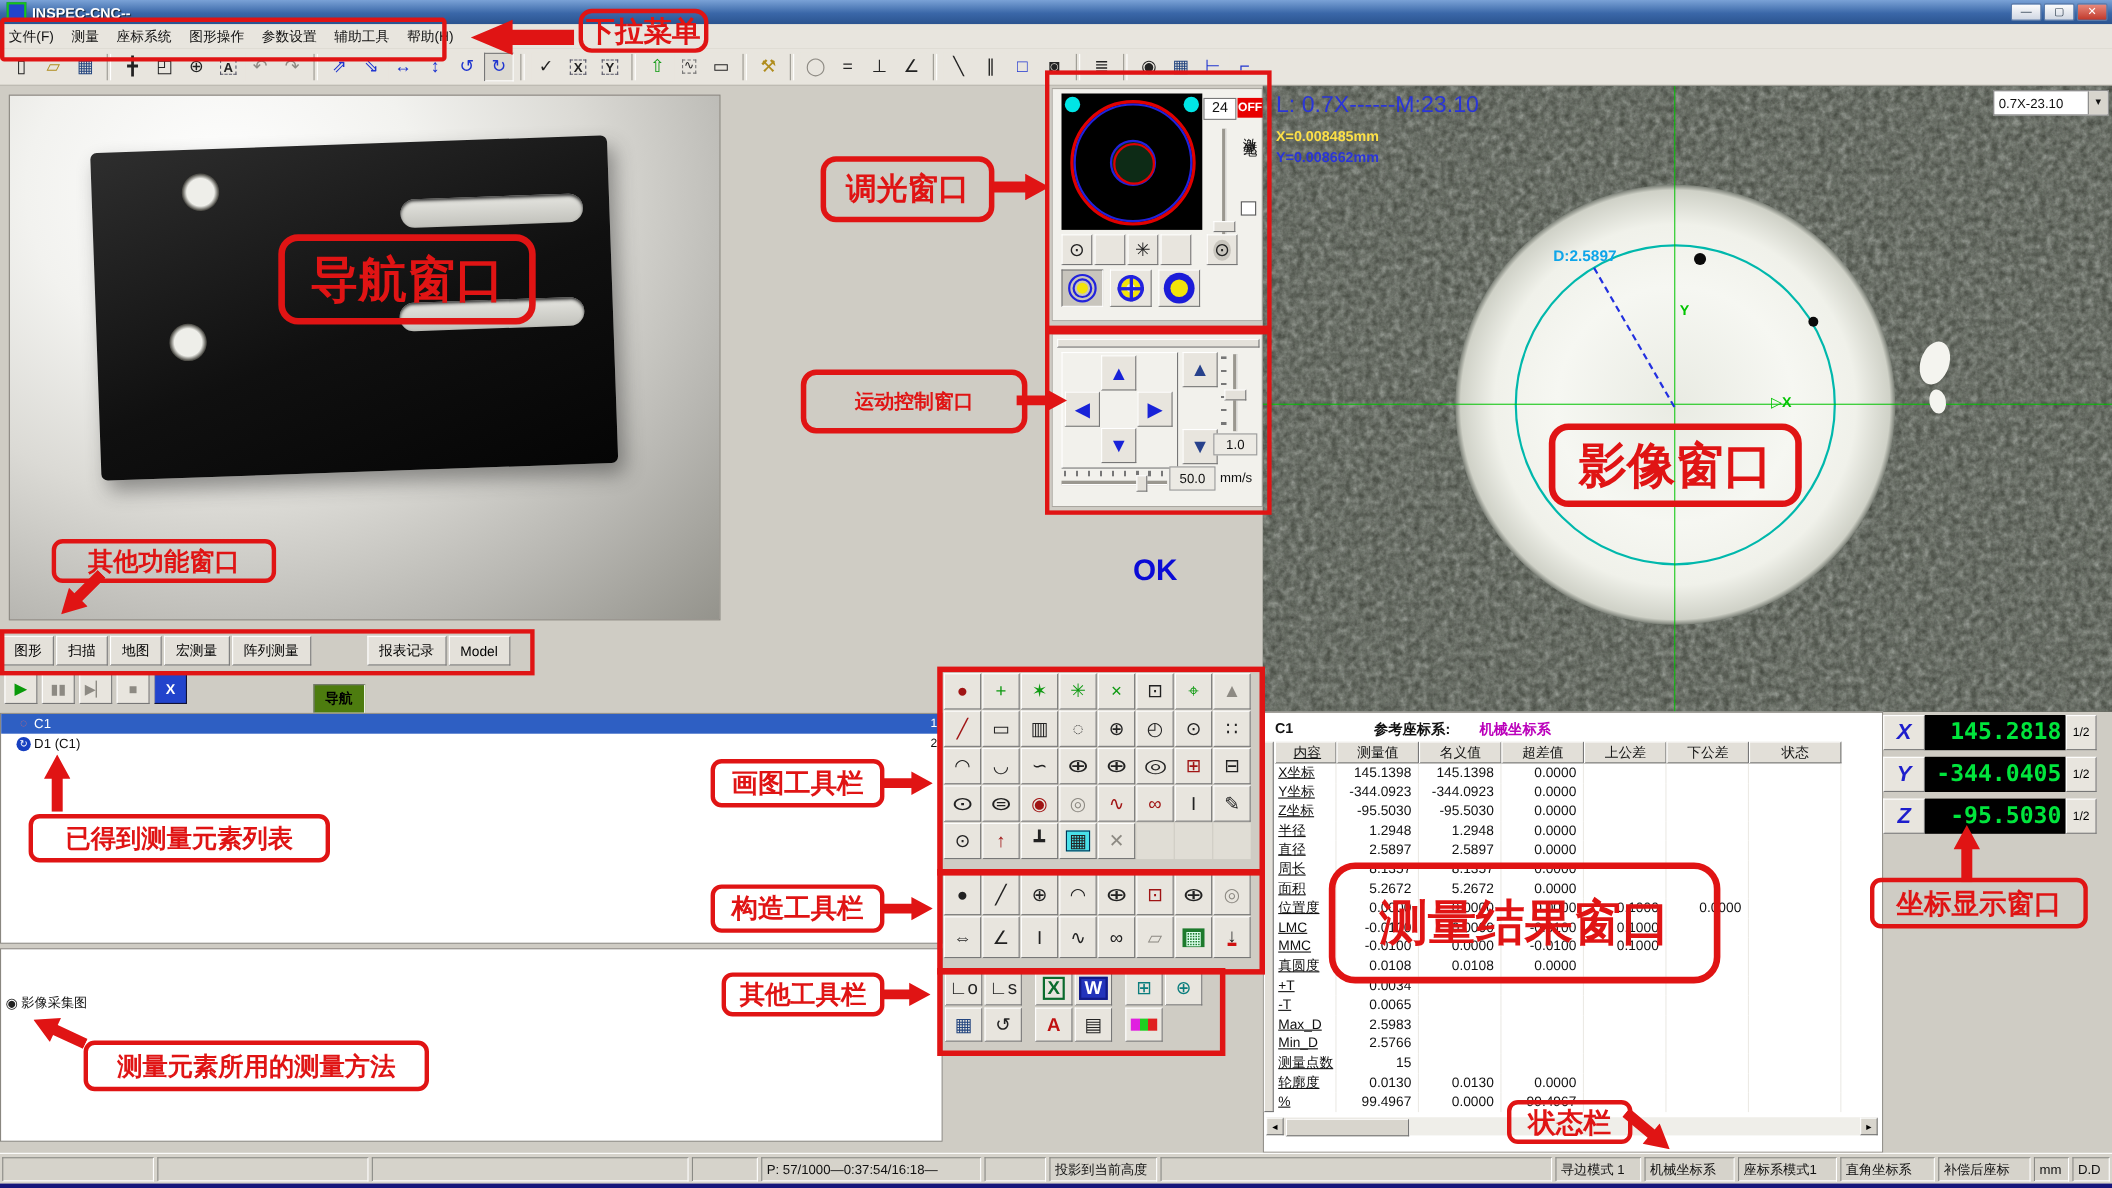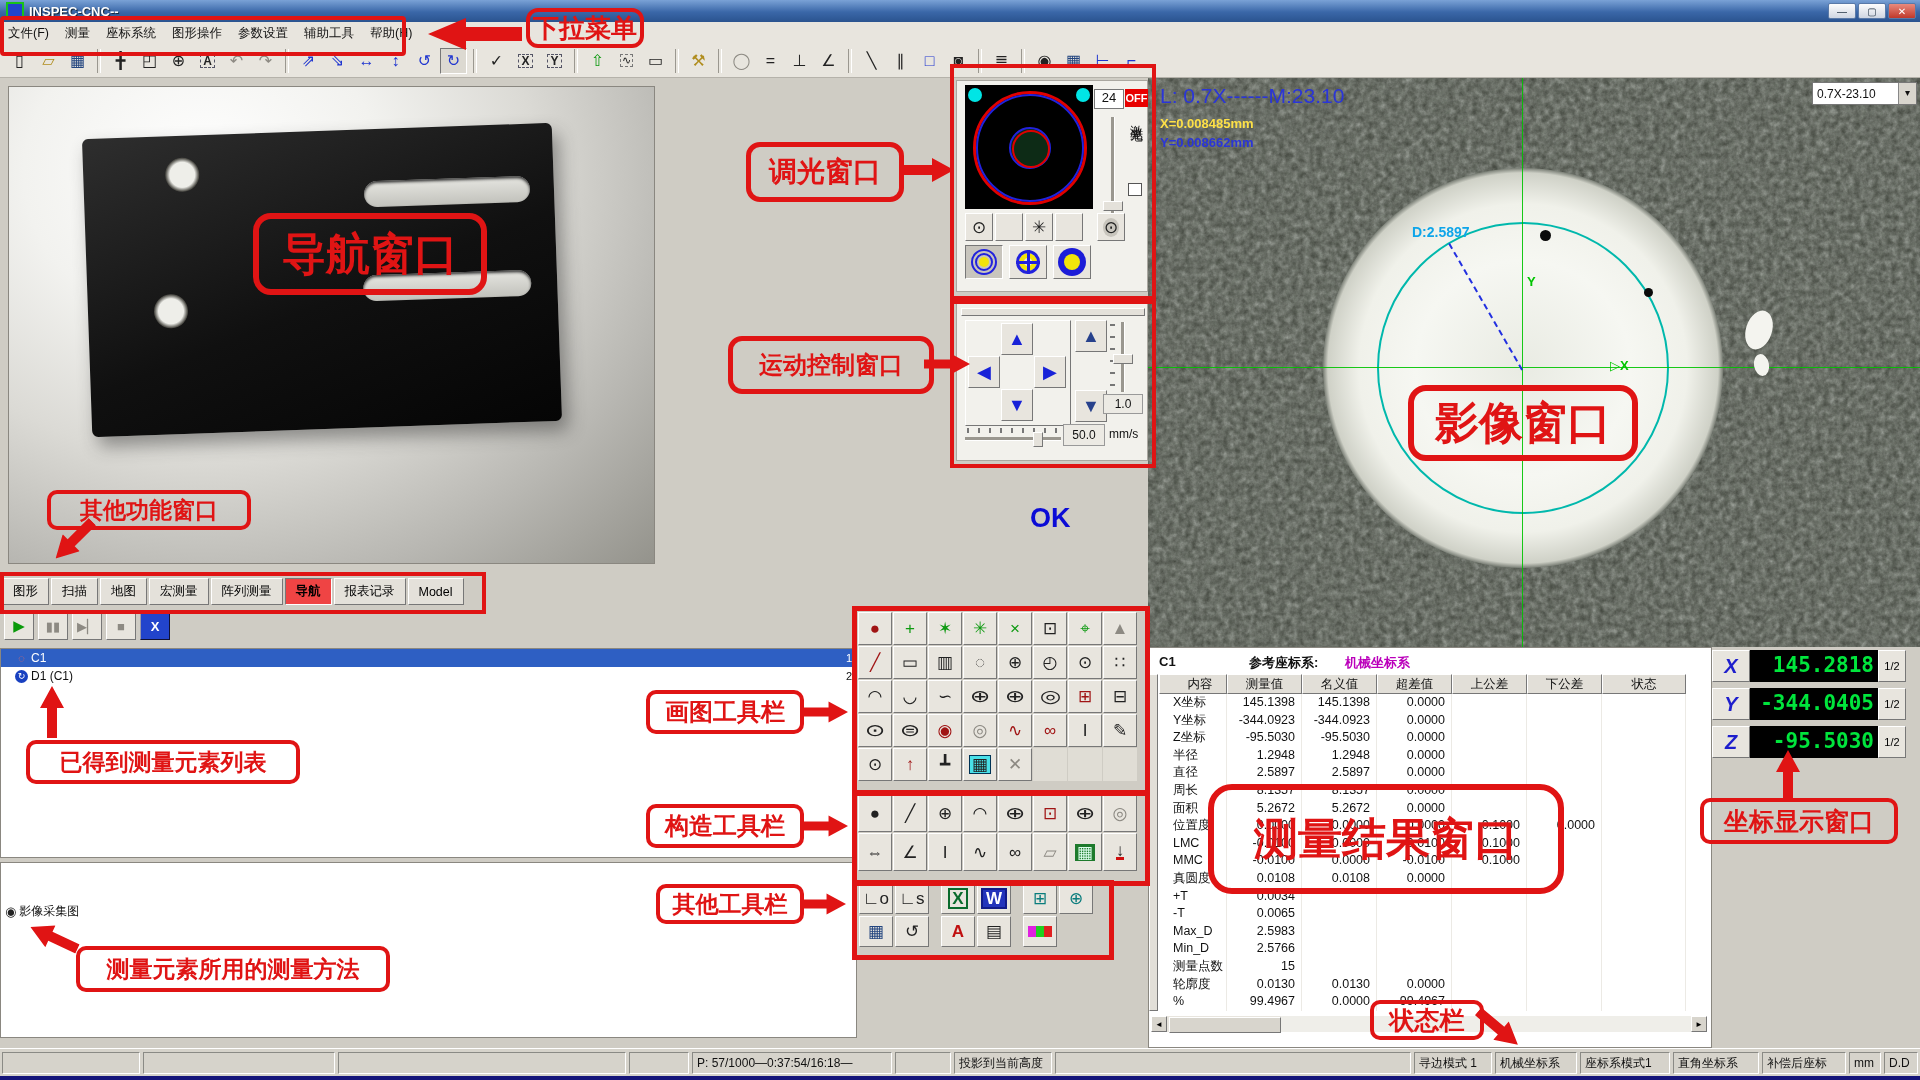--- a/index.html
+++ b/index.html
@@ -45,21 +45,21 @@
   #plate{position:absolute;left:78px;top:44px;width:470px;height:298px;border-radius:6px;
     background:linear-gradient(160deg,#2e2e2e,#101010 55%,#050505);transform:rotate(-2deg);
     box-shadow:6px 10px 18px rgba(40,40,40,.45);}
   .hole{position:absolute;border-radius:50%;background:radial-gradient(circle,#eeeee9 52%,#55544e 68%,#0c0c0c 100%);}
   .slot{position:absolute;height:26px;border-radius:13px;background:linear-gradient(#e6e6e1,#c2c2bc);
     box-shadow:inset 0 2px 3px #333;}
   
   #tabs{left:2px;top:578px;display:flex;gap:2px;}
   .tab{height:27px;font-size:12.5px;padding:2px 10px;background:#e4e1da;border:1px solid;
     border-color:#fff #777 #777 #fff;}
-  .tab.active{background:#ef4444;border-color:#777 #fff #fff #777;font-weight:bold;}
+  .tab.active{background:#4d7c0f;border-color:#777 #fff #fff #777;font-weight:bold;margin-top:44px;}
   #playback{left:4px;top:612px;display:flex;gap:4px;}
   .pb{width:30px;height:28px;background:#e8e5de;border:1px solid;border-color:#fff #777 #777 #fff;
     font-size:13px;display:flex;align-items:center;justify-content:center;padding:0;}
   .pb.green{color:#0a9a0a;font-size:15px}.pb.dim{color:#8d8a83}
   .pb.excelblue{color:#fff;background:#2244cc;font-weight:bold;border-color:#99a #113 #113 #99a;}
   #element-list{left:0;top:648px;width:857px;height:210px;background:#fff;border:1px solid #8a8780;
     box-sizing:border-box;overflow:hidden;}
   .lrow{height:18px;display:flex;align-items:center;font-size:12px;padding-left:14px;}
   .lrow.sel{background:#2e5fc3;color:#fff;}
   .licon{width:13px;height:13px;margin-right:3px;display:inline-flex;align-items:center;justify-content:center;
@@ -165,21 +165,21 @@
   #res-ref-label{position:absolute;left:100px;top:6px;}
   #res-ref-value{position:absolute;left:196px;top:6px;color:#bb00bb;}
   #res-strip{position:absolute;left:0;top:26px;width:9px;height:337px;background:#e2dfd8;border:1px solid;border-color:#fff #777 #777 #fff;box-sizing:border-box;}
   #res-header{position:absolute;left:10px;top:26px;display:flex;height:20px;}
   .th{background:#e2dfd8;border:1px solid;border-color:#fff #777 #777 #fff;font-size:12.5px;text-align:center;
     line-height:18px;box-sizing:border-box;}
   #res-body{position:absolute;left:10px;top:46px;}
   .trow{display:flex;height:17.6px;align-items:center;}
   .td{font-size:12.5px;box-sizing:border-box;border-right:1px solid #eceae5;height:100%;line-height:17.6px;}
   .td.num{text-align:right;padding-right:6px;}
-  .c0{width:68px;padding-left:14px;}
+  .c0{width:56px;padding-left:3px;text-decoration:underline;}
   .c1,.c2,.c3,.c4,.c5{width:75px;}
   .c6{width:84px;}
   #res-scroll{position:absolute;left:2px;top:368px;width:556px;height:16px;background:#e8e5de;display:flex;}
   .sarr{width:16px;height:16px;background:#d8d5cd;border:1px solid;border-color:#fff #777 #777 #fff;font-size:8px;
     display:flex;align-items:center;justify-content:center;padding:0;}
   .sthumb{width:110px;height:14px;margin:1px 0 0 2px;background:#d8d5cd;border:1px solid;border-color:#fff #777 #777 #fff;}
   .strack{flex:1;background:#efeee9;}
   
   #coord-panel{left:1712px;top:650px;width:208px;height:122px;}
   .crow{display:flex;margin-bottom:6px;height:32px;}
@@ -937,21 +937,21 @@
       <polygon points="94,11 38,11 38,2 0,18 38,34 38,25 94,25" fill="#e01414"></polygon>
     </svg>
   <div class="rlabel abs" style="left:526px;top:8px;width:110px;height:32px;font-size:26px;border-width:4px;border-radius:12px;">下拉菜单</div>
 
   <div class="rlabel abs" style="left:746px;top:142px;width:148px;height:50px;font-size:28px;">调光窗口</div>
   <svg class="arr abs" style="left:902px;top:158px;" width="52" height="24" viewBox="0 0 52 24">
       <polygon points="0,7 30,7 30,0 52,12 30,24 30,17 0,17" fill="#e01414"></polygon>
     </svg>
   <div class="rbox abs" style="left:950px;top:64px;width:198px;height:228px;"></div>
 
-  <div class="rlabel abs" style="left:728px;top:336px;width:196px;height:48px;font-size:24px;">运动控制窗口</div>
+  <div class="rlabel abs" style="left:728px;top:336px;width:196px;height:48px;font-size:18px;">运动控制窗口</div>
   <svg class="arr abs" style="left:924px;top:352px;" width="46" height="24" viewBox="0 0 52 24">
       <polygon points="0,7 30,7 30,0 52,12 30,24 30,17 0,17" fill="#e01414"></polygon>
     </svg>
   <div class="rbox abs" style="left:950px;top:300px;width:198px;height:160px;"></div>
 
   <div class="rlabel abs" style="left:253px;top:213px;width:222px;height:70px;font-size:44px;border-width:6px;border-radius:18px;">导航窗口</div>
   <div class="rlabel abs" style="left:1408px;top:385px;width:218px;height:64px;font-size:44px;border-width:6px;border-radius:18px;">影像窗口</div>
 
   <div class="rlabel abs" style="left:47px;top:490px;width:196px;height:32px;font-size:23px;border-width:4px;border-radius:10px;">其他功能窗口</div>
   <svg class="arr abs" style="left:48px;top:528px;transform:rotate(135deg);" width="52" height="24" viewBox="0 0 52 24">

